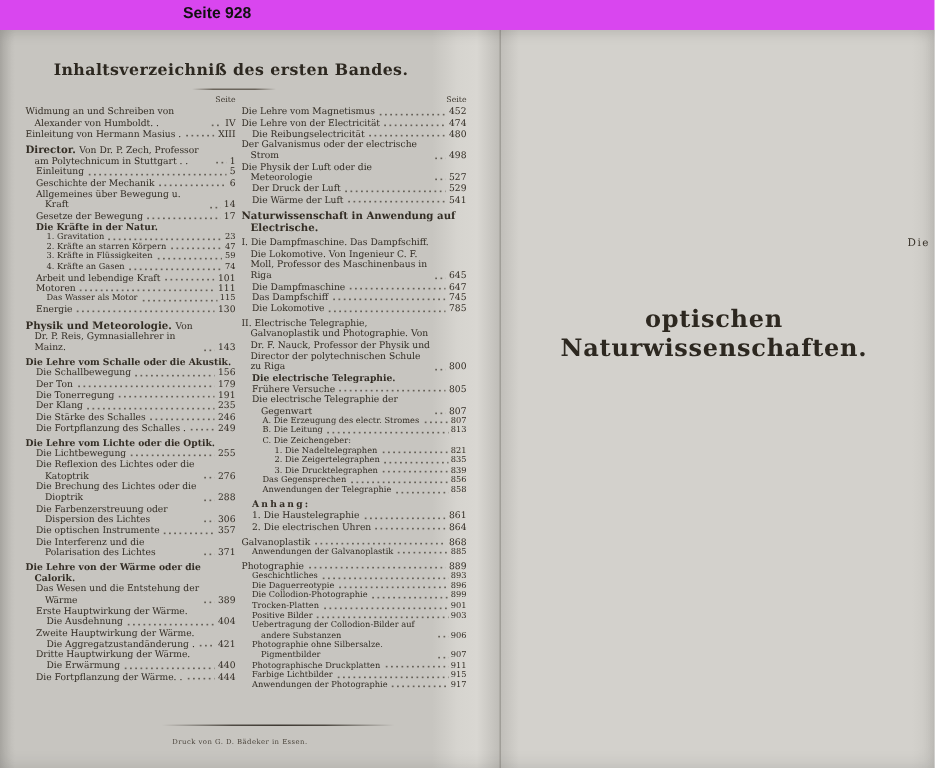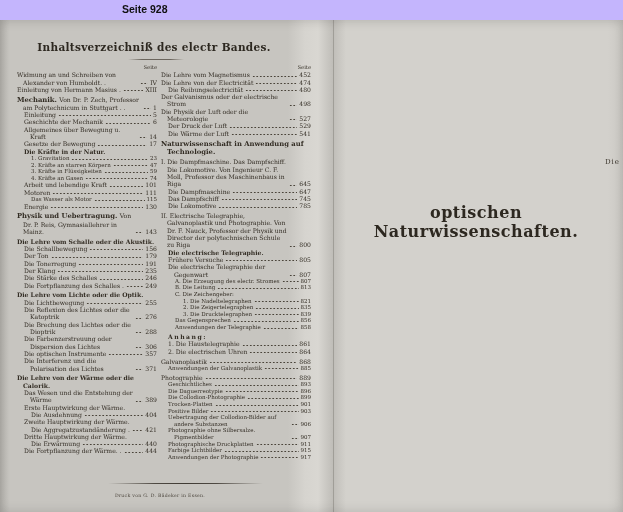--- a/index.html
+++ b/index.html
@@ -1,21 +1,21 @@
 <!DOCTYPE html>
 <html><head>
 <meta charset="utf-8">
 <style>
   html,body{margin:0;padding:0;}
   body{
     width:623px;height:512px;overflow:hidden;position:relative;
     background:#ffffff;font-family:"DejaVu Serif", serif;
   }
   
-  .hdr{position:absolute;top:0;left:0;width:623px;height:20px;background:#c4b5fd;}
+  .hdr{position:absolute;top:0;left:0;width:623px;height:20px;background:#d946ef;}
   .hdr .lbl{
     position:absolute;top:3px;font-family:"Liberation Sans", sans-serif;
     font-weight:bold;font-size:10.5px;color:#111;
   }
   #hdr-left{left:122px;}
   #hdr-right{left:463px;margin-top:36px;}
 
   
   .scan{
     position:absolute;top:20px;left:0;width:623px;height:492px;
@@ -73,38 +73,38 @@
 </head>
 <body>
 
 <div class="hdr">
   <span class="lbl" id="hdr-left">Seite 928</span>
   <span class="lbl" id="hdr-right">Seite I</span>
 </div>
 
 <div class="scan">
 
-  <div class="toc-title">Inhaltsverzeichniß des electr Bandes.</div>
+  <div class="toc-title">Inhaltsverzeichniß des ersten Bandes.</div>
   <div class="title-rule"></div>
 
   <div class="col col-left">
     <div class="seite">Seite</div>
     <div>
         <div class="r i0">
           <span class="txt">Widmung an und Schreiben von Alexander von Humboldt. .</span>
           <span class="dots"></span>
           <span class="page">IV</span>
         </div>
         <div class="r i0">
           <span class="txt">Einleitung von Hermann Masius .</span>
           <span class="dots"></span>
           <span class="page">XIII</span>
         </div>
         <div class="r i0 gap">
-          <span class="txt"><span class="b">Mechanik. </span>Von Dr. P. Zech, Professor am Polytechnicum in Stuttgart . .</span>
+          <span class="txt"><span class="b">Director. </span>Von Dr. P. Zech, Professor am Polytechnicum in Stuttgart . .</span>
           <span class="dots"></span>
           <span class="page">1</span>
         </div>
         <div class="r i1">
           <span class="txt">Einleitung</span>
           <span class="dots"></span>
           <span class="page">5</span>
         </div>
         <div class="r i1">
           <span class="txt">Geschichte der Mechanik</span>
@@ -158,21 +158,21 @@
           <span class="txt">Das Wasser als Motor</span>
           <span class="dots"></span>
           <span class="page">115</span>
         </div>
         <div class="r i1">
           <span class="txt">Energie</span>
           <span class="dots"></span>
           <span class="page">130</span>
         </div>
         <div class="r i0 gap">
-          <span class="txt"><span class="b">Physik und Uebertragung. </span>Von Dr. P. Reis, Gymnasiallehrer in Mainz.</span>
+          <span class="txt"><span class="b">Physik und Meteorologie. </span>Von Dr. P. Reis, Gymnasiallehrer in Mainz.</span>
           <span class="dots"></span>
           <span class="page">143</span>
         </div>
         <div class="r i0 sub gap">
           <span class="txt">Die Lehre vom Schalle oder die Akustik.</span>
         </div>
         <div class="r i1">
           <span class="txt">Die Schallbewegung</span>
           <span class="dots"></span>
           <span class="page">156</span>
@@ -307,21 +307,21 @@
           <span class="txt">Der Druck der Luft</span>
           <span class="dots"></span>
           <span class="page">529</span>
         </div>
         <div class="r i1">
           <span class="txt">Die Wärme der Luft</span>
           <span class="dots"></span>
           <span class="page">541</span>
         </div>
         <div class="r i0 sect gap">
-          <span class="txt"><span class="b">Naturwissenschaft in Anwendung auf Technologie.</span></span>
+          <span class="txt"><span class="b">Naturwissenschaft in Anwendung auf Electrische.</span></span>
         </div>
         <div class="r i0 gap">
           <span class="txt">I. Die Dampfmaschine. Das Dampfschiff. Die Lokomotive. Von Ingenieur C. F. Moll, Professor des Maschinenbaus in Riga</span>
           <span class="dots"></span>
           <span class="page">645</span>
         </div>
         <div class="r i1">
           <span class="txt">Die Dampfmaschine</span>
           <span class="dots"></span>
           <span class="page">647</span>

